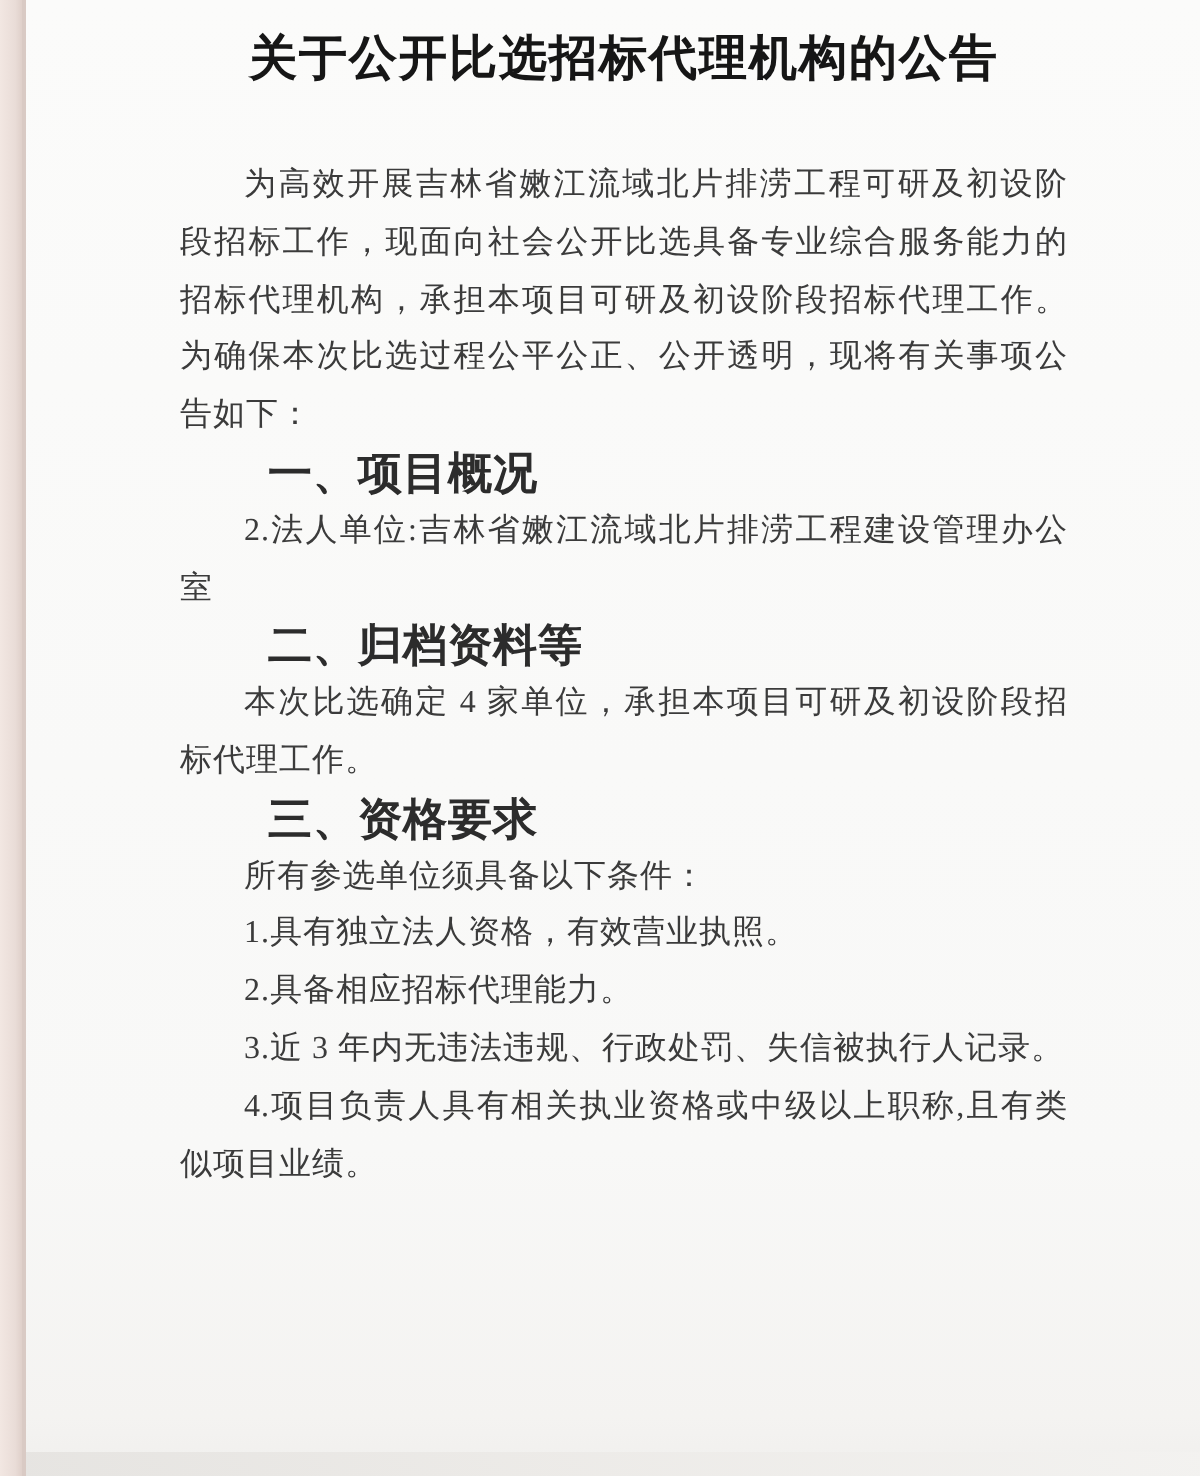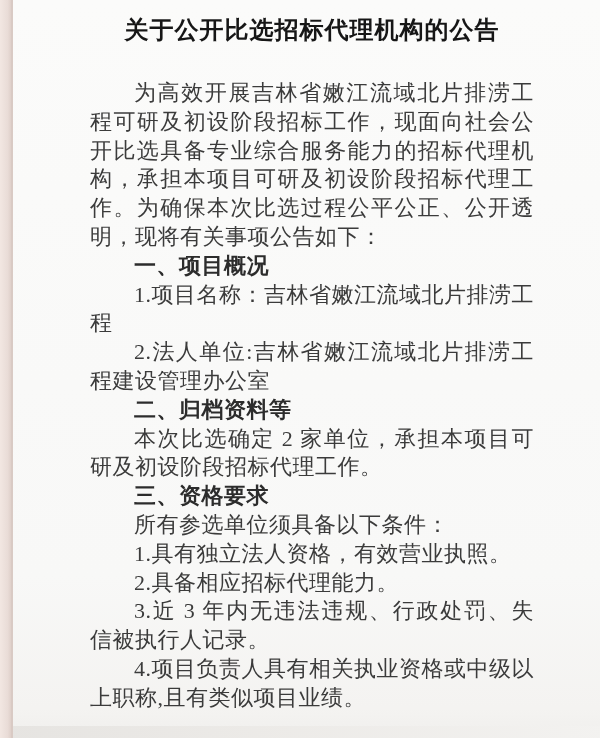--- a/index.html
+++ b/index.html
@@ -44,21 +44,21 @@
     font-size: 24px;
     line-height: 36px;
     font-weight: bold;
     text-align: center;
     letter-spacing: 1px;
     color: #161616;
     font-family: "Liberation Serif", serif;
   }
   p, h2 {
     margin: 0;
-    font-size: 22px;
+    font-size: 16px;
     line-height: 28.8px;
     color: #3b3b3b;
   }
   .body {
     text-align: justify;
     letter-spacing: 0.5px;
   }
   .indent { text-indent: 2em; }
   .heading {
     font-family: "Liberation Sans", sans-serif;
@@ -76,25 +76,24 @@
 <div class="scan">
   <div class="edge-left"></div>
   <div class="edge-bottom"></div>
 
   <div class="content">
     <h1 class="title">关于公开比选招标代理机构的公告</h1>
 
     <p class="body indent intro-gap">为高效开展吉林省嫩江流域北片排涝工程可研及初设阶段招标工作，现面向社会公开比选具备专业综合服务能力的招标代理机构，承担本项目可研及初设阶段招标代理工作。为确保本次比选过程公平公正、公开透明，现将有关事项公告如下：</p>
 
     <h2 class="heading">一、项目概况</h2>
-    <p class="body indent">1.项目名称：吉林省嫩江流域北片排涝工程</p>
     <p class="body indent">2.法人单位:吉林省嫩江流域北片排涝工程建设管理办公室</p>
 
     <h2 class="heading">二、归档资料等</h2>
-    <p class="body indent">本次比选确定 2 家单位，承担本项目可研及初设阶段招标代理工作。</p>
+    <p class="body indent">本次比选确定 4 家单位，承担本项目可研及初设阶段招标代理工作。</p>
 
     <h2 class="heading">三、资格要求</h2>
     <p class="body indent">所有参选单位须具备以下条件：</p>
     <p class="body indent">1.具有独立法人资格，有效营业执照。</p>
     <p class="body indent">2.具备相应招标代理能力。</p>
     <p class="body indent">3.近 3 年内无违法违规、行政处罚、失信被执行人记录。</p>
     <p class="body indent">4.项目负责人具有相关执业资格或中级以上职称,且有类似项目业绩。</p>
 
   </div>
 </div>

